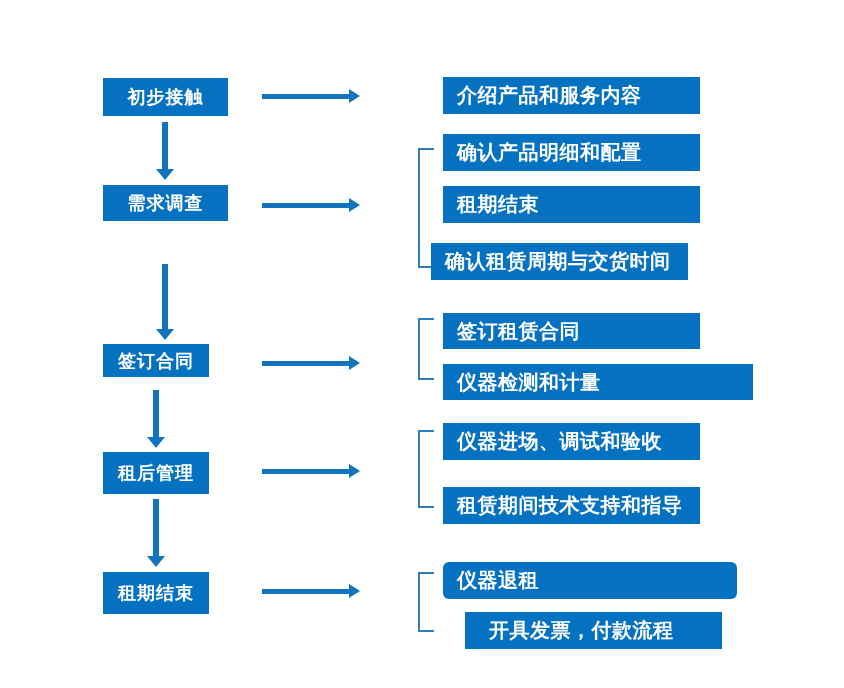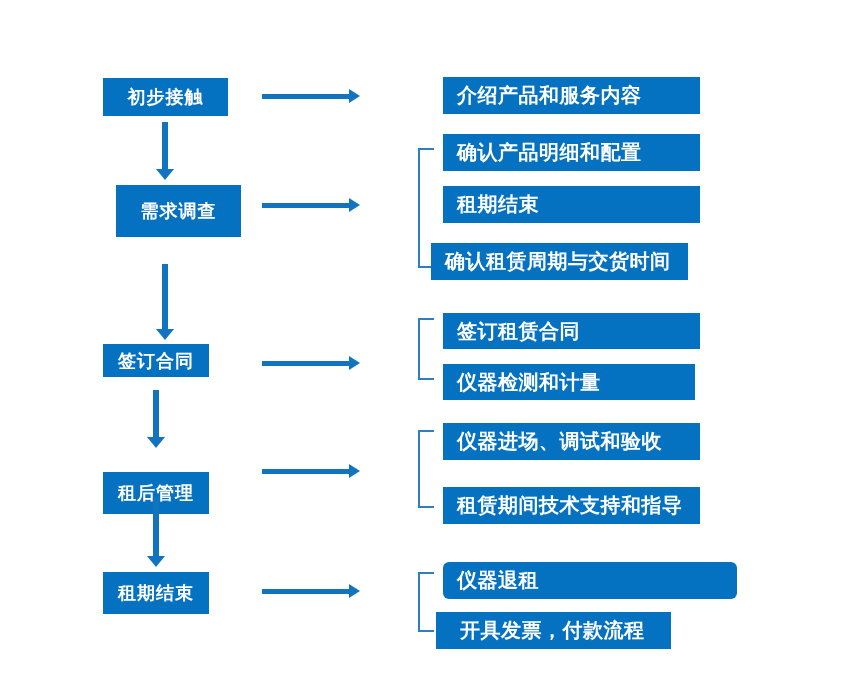--- a/index.html
+++ b/index.html
@@ -110,25 +110,25 @@
   }
 </style>
 </head>
 <body>
 
 <div id="canvas">
 
 
   <div class="stage-box" style="left:103px; top:78px; width:125px; height:38px;">初步接触</div>
 
-  <div class="stage-box" style="left:116px; top:185px; width:125px; height:52px;">需求调查</div>
+  <div class="stage-box" style="left:103px; top:185px; width:125px; height:36px;">需求调查</div>
 
   <div class="stage-box" style="left:103px; top:344px; width:106px; height:33px;">签订合同</div>
 
-  <div class="stage-box" style="left:103px; top:452px; width:106px; height:42px;margin-top:20px;">租后管理</div>
+  <div class="stage-box" style="left:103px; top:452px; width:106px; height:42px;">租后管理</div>
 
   <div class="stage-box" style="left:103px; top:572px; width:106px; height:42px;">租期结束</div>
 
   <div class="v-arrow" style="left:156px; top:122px; height:58px;">
     <div class="shaft" style="height:47px;"></div>
     <div class="head" style="top:47px;"></div>
   </div>
 
   <div class="v-arrow" style="left:156px; top:264px; height:76px;">
     <div class="shaft" style="height:65px;"></div>
@@ -181,23 +181,23 @@
   <div class="detail-box" style="left:443px; top:77px; width:257px; height:37px;">介绍产品和服务内容</div>
 
   <div class="detail-box" style="left:443px; top:134px; width:257px; height:37px;">确认产品明细和配置</div>
 
   <div class="detail-box" style="left:443px; top:186px; width:257px; height:37px;">租期结束</div>
 
   <div class="detail-box" style="left:431px; top:243px; width:257px; height:37px;">确认租赁周期与交货时间</div>
 
   <div class="detail-box" style="left:443px; top:313px; width:257px; height:36px;">签订租赁合同</div>
 
-  <div class="detail-box" style="left:443px; top:364px; width:252px; height:36px;">仪器检测和计量</div>
+  <div class="detail-box" style="left:443px; top:364px; width:310px; height:36px;">仪器检测和计量</div>
 
   <div class="detail-box" style="left:443px; top:423px; width:257px; height:37px;">仪器进场、调试和验收</div>
 
   <div class="detail-box" style="left:443px; top:487px; width:257px; height:37px;">租赁期间技术支持和指导</div>
 
   <div class="detail-box" style="left:443px; top:562px; width:294px; height:37px;border-radius:6px;">仪器退租</div>
 
-  <div class="detail-box" style="left:436px; top:612px; width:235px; height:37px;padding-left:24px;">开具发票，付款流程</div>
+  <div class="detail-box" style="left:465px; top:612px; width:257px; height:37px;padding-left:24px;">开具发票，付款流程</div>
 
 </div>
 
 </body></html>

